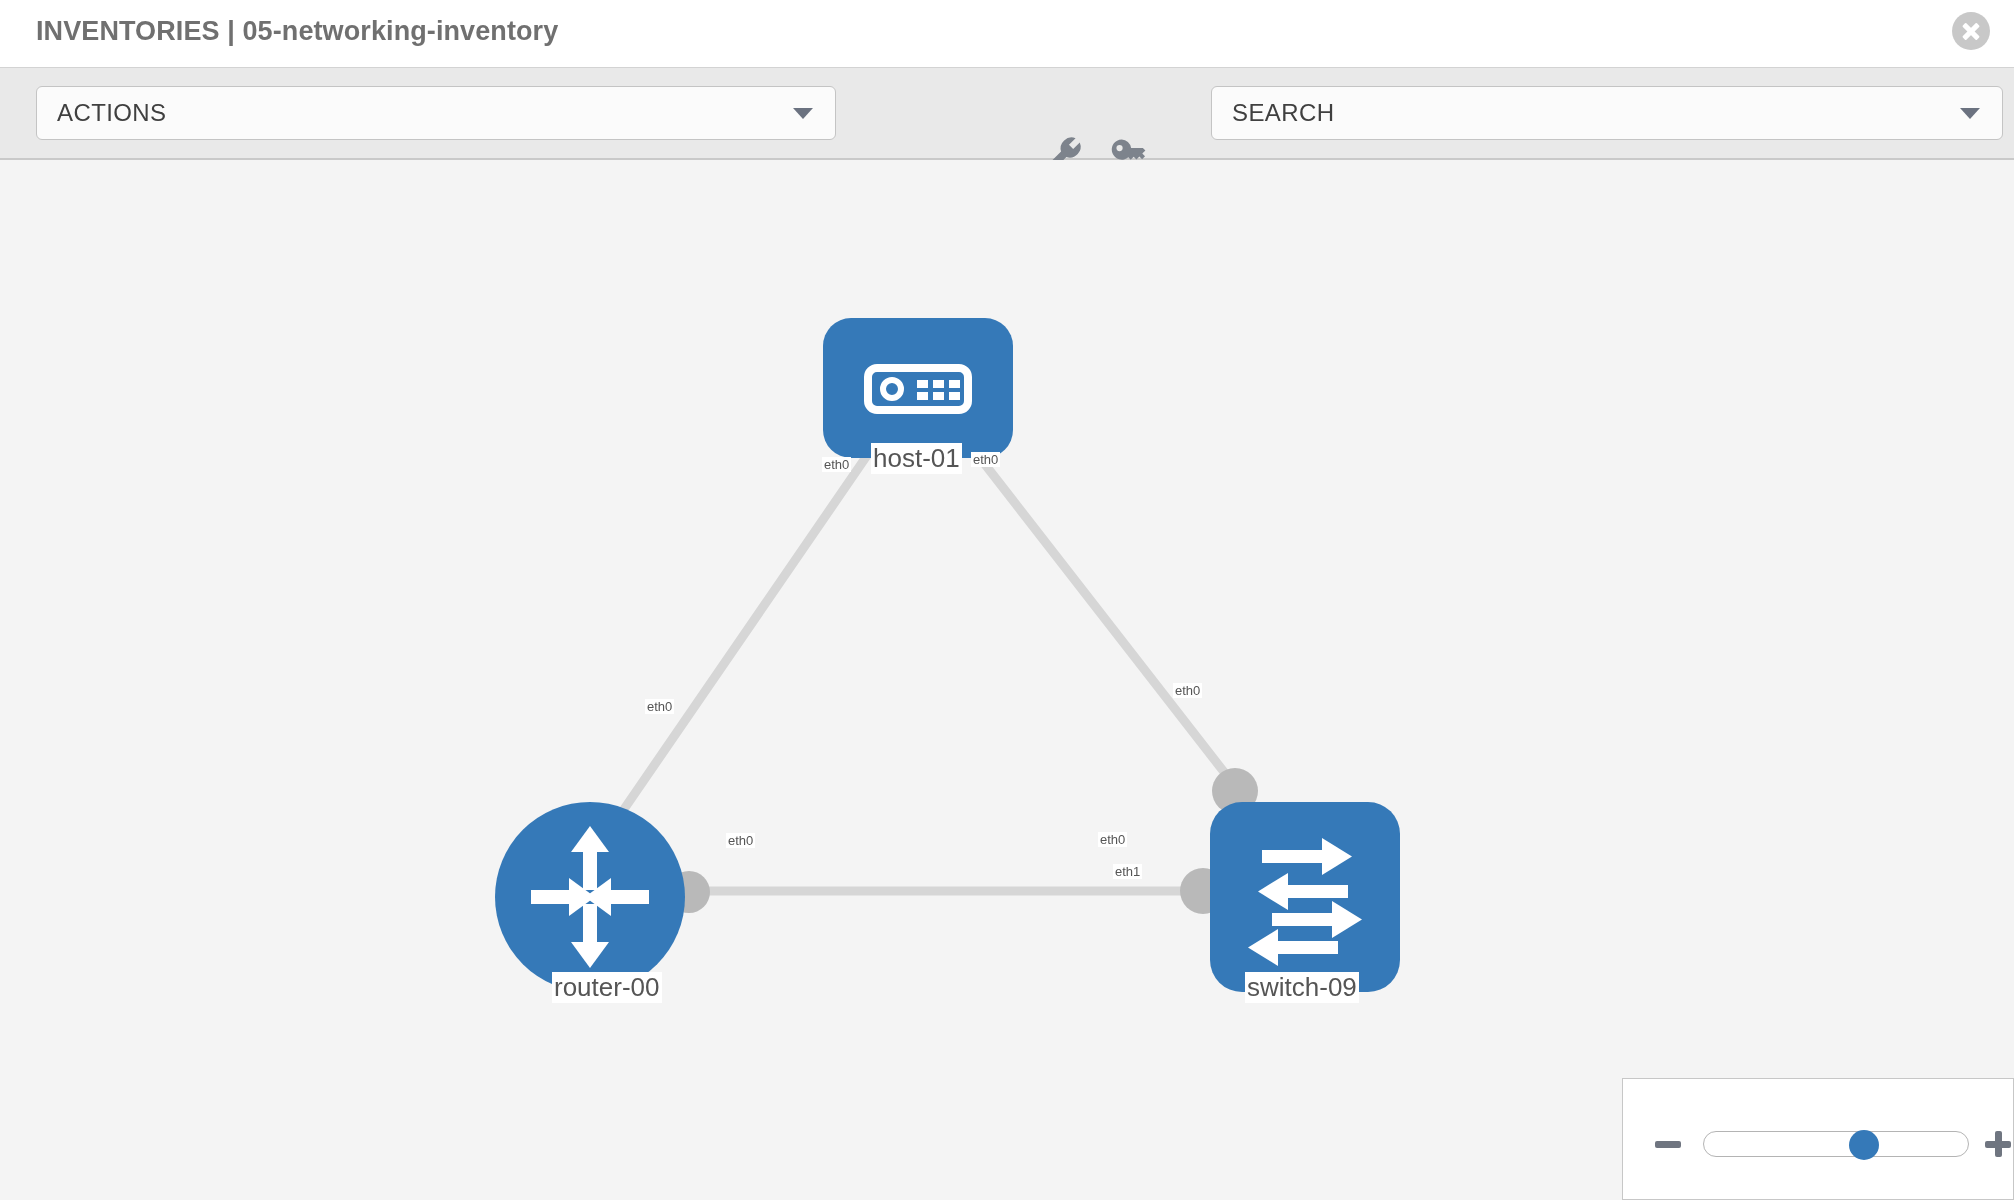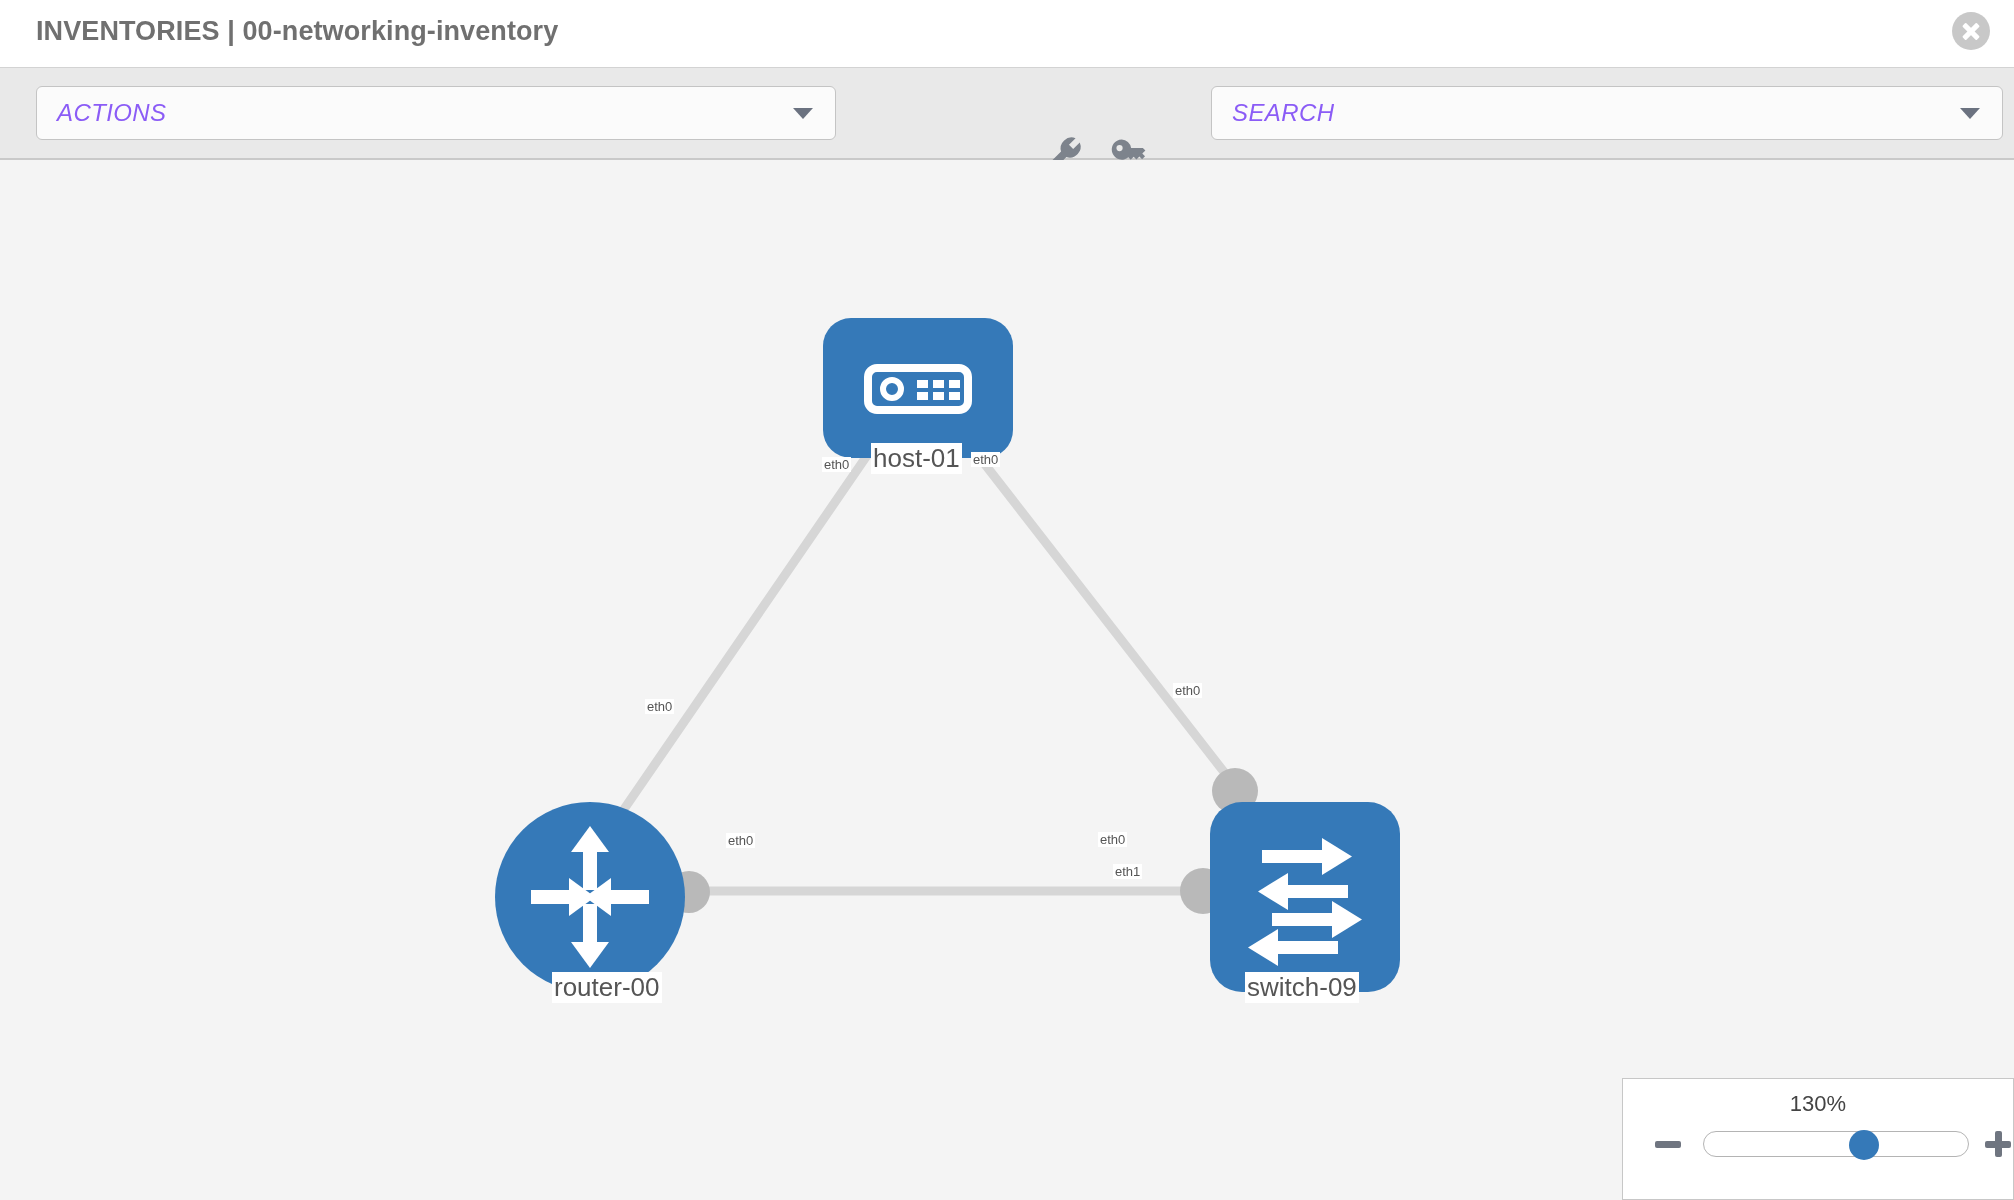--- a/index.html
+++ b/index.html
@@ -43,23 +43,22 @@
     border-bottom: 2px solid #c9c9c9;
   }
   .sel-box {
     position:absolute; top:18px; height:54px;
     background:#fbfbfb;
     border:1px solid #c4c4c4;
     border-radius:6px;
   }
   .sel-box .sel-text {
     position:absolute; left:20px; top:50%; transform:translateY(-50%);
-    font-size:24px; color:#8b5cf6; letter-spacing:0.4px;
+    font-size:24px; color:#404040; letter-spacing:0.4px;
     white-space:nowrap;
-    font-style:italic;
   }
   .sel-box .caret {
     position:absolute; right:22px; top:50%; margin-top:-5px;
     width:0; height:0;
     border-left:10px solid transparent;
     border-right:10px solid transparent;
     border-top:11px solid #6b7280;
   }
   #actions-select { left:36px; width:800px; }
   #search-select { left:1180px; width:792px;margin-left:31px; }
@@ -146,21 +145,21 @@
   #zoom-plus::before, #zoom-plus::after {
     content:""; position:absolute; background:#6f7580; border-radius:2px;
   }
   #zoom-plus::before { left:0; top:10px; width:26px; height:7px; }
   #zoom-plus::after  { left:10px; top:0; width:7px; height:26px; }
 </style>
 </head>
 <body>
 
 <div id="header">
-  <div id="page-title">INVENTORIES | 00-networking-inventory</div>
+  <div id="page-title">INVENTORIES | 05-networking-inventory</div>
   <div id="close-btn">
     <div class="bar a"></div>
     <div class="bar b"></div>
   </div>
 </div>
 
 <div id="toolbar">
 
   <div class="sel-box" id="actions-select">
     <span class="sel-text">ACTIONS</span>
@@ -274,18 +273,17 @@
   <div class="edge-label" style="left:726px; top:673px;">eth0</div>
 
   <div class="edge-label" style="left:1173px; top:523px;">eth0</div>
 
   <div class="edge-label" style="left:1098px; top:672px;">eth0</div>
   <div class="edge-label" style="left:1113px; top:704px;text-align:right;">eth1</div>
 
 </div>
 
 <div id="zoom-panel">
-  <div id="zoom-value">130%</div>
   <div id="zoom-minus"></div>
   <div id="zoom-slider-track"></div>
   <div id="zoom-thumb" style="left: 226.32px;"></div>
   <div id="zoom-plus"></div>
 </div>
 
 </body></html>

